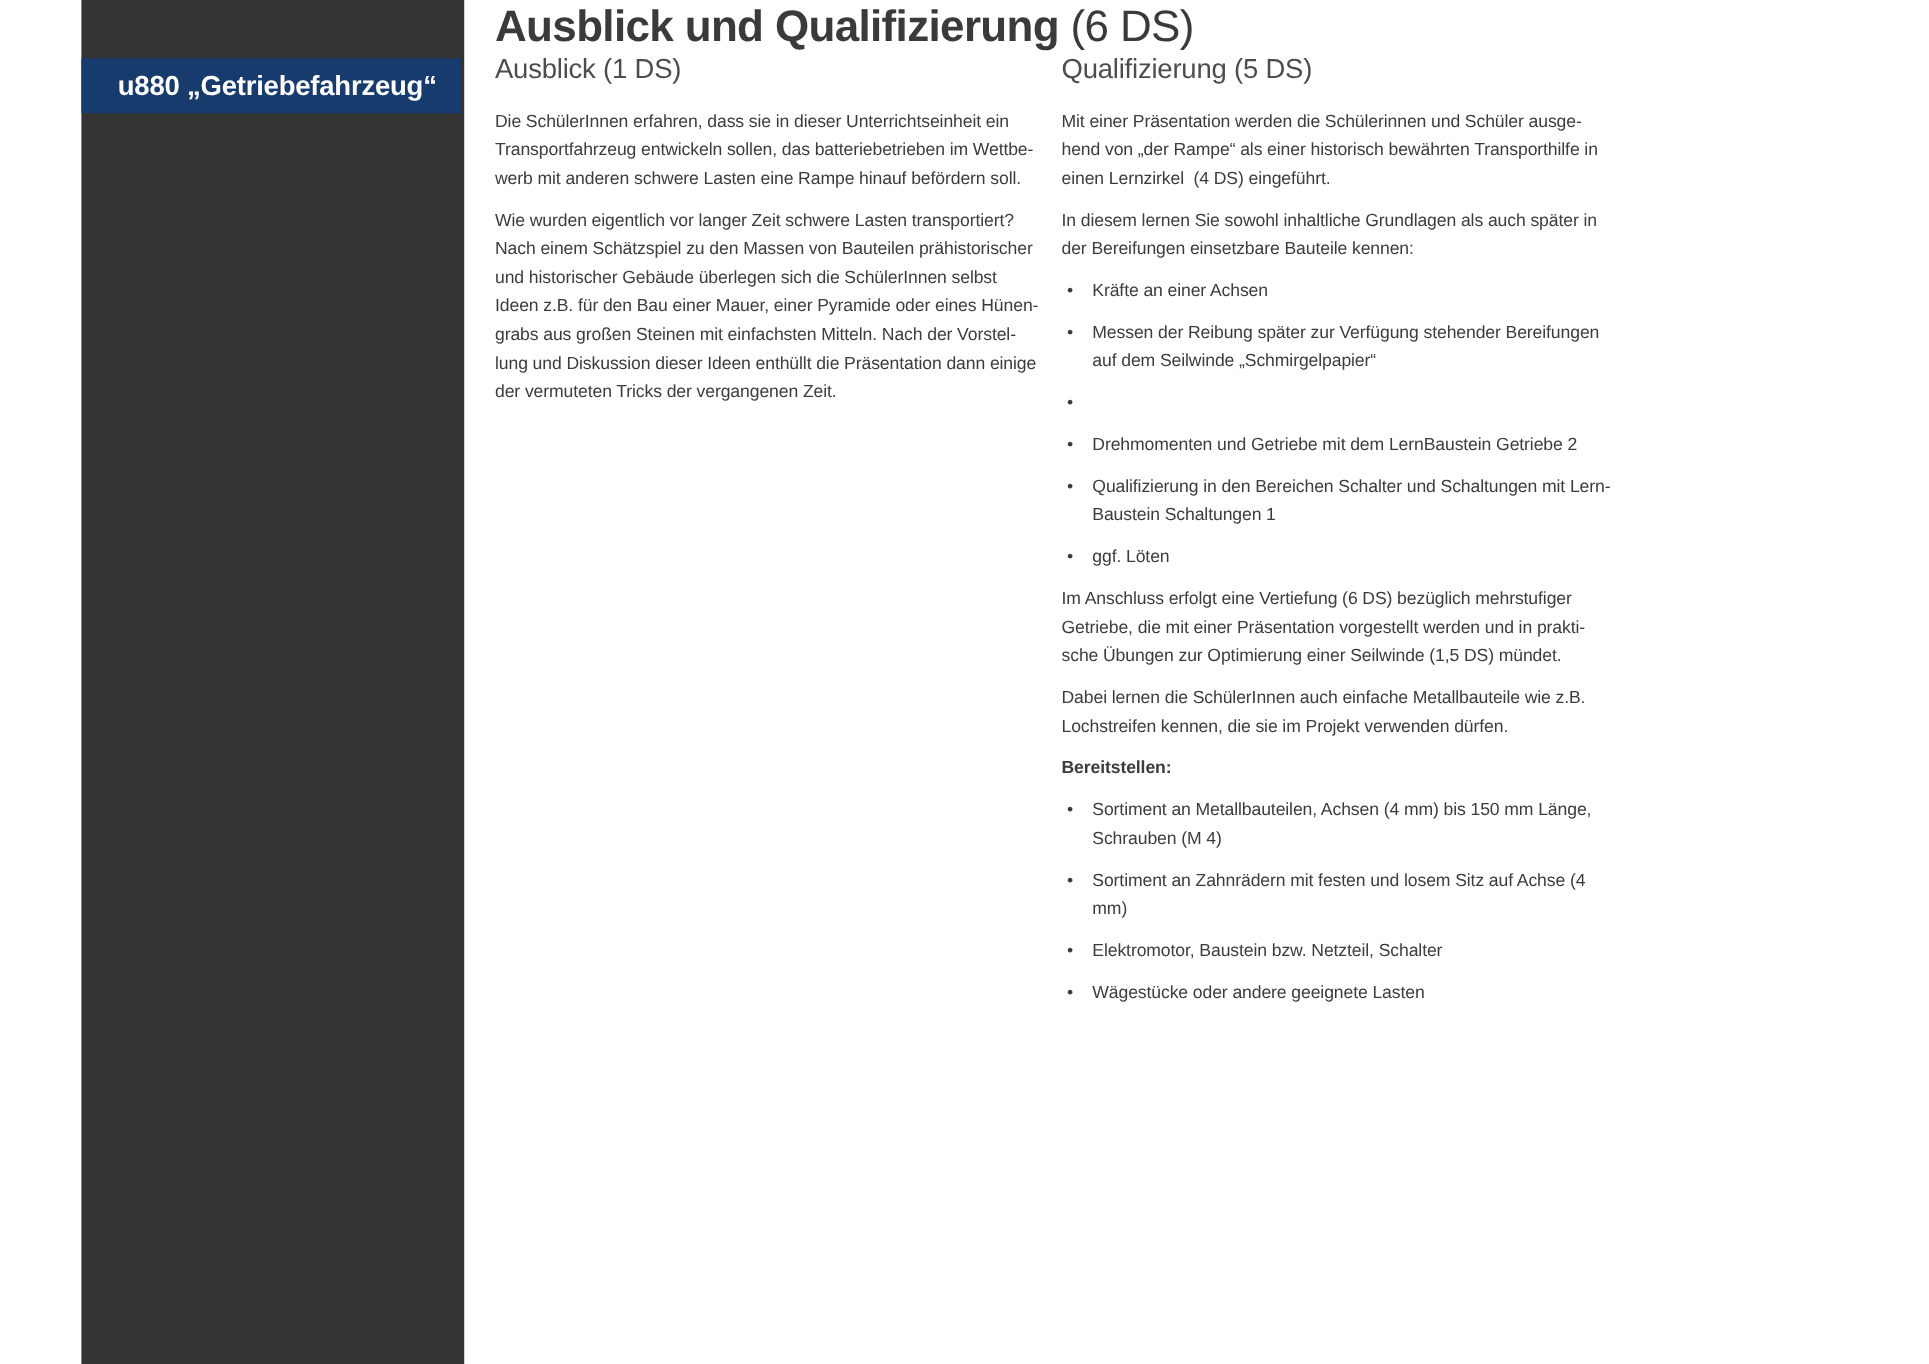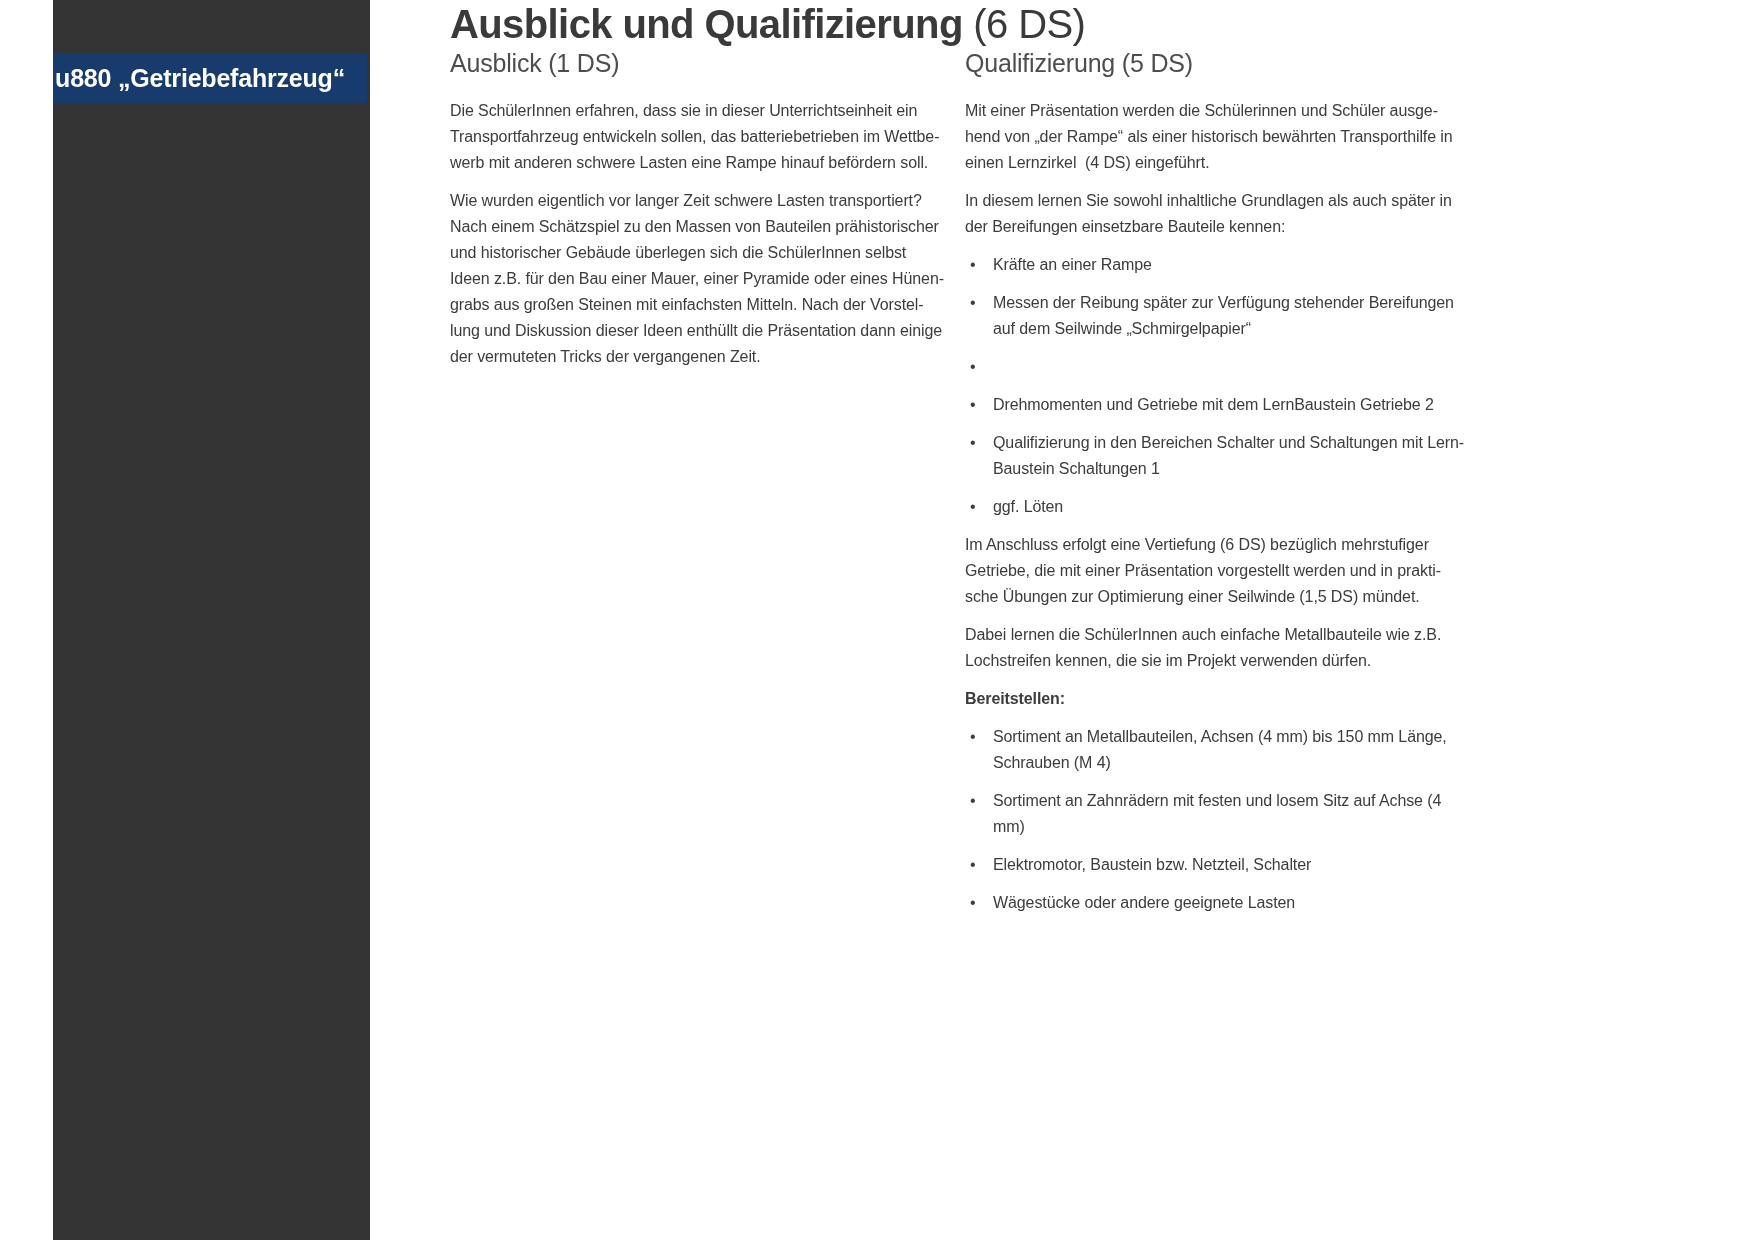--- a/index.html
+++ b/index.html
@@ -14,22 +14,22 @@
   *{margin:0;padding:0;box-sizing:border-box;}
   html,body{width:1754px;height:1240px;overflow:hidden;}
   body{
     background:var(--page-bg);
     font-family:"Liberation Sans","DejaVu Sans",sans-serif;
     color:var(--body-text);
     position:relative;
   }
   .sidebar{
     position:absolute;
-    left:53px;top:0;
-    width:317px;height:1240px;
+    left:74px;top:0;
+    width:348px;height:1240px;
     background:var(--sidebar-bg);
   }
   .badge{
     position:absolute;
     top:53px;left:0;right:3px;
     height:50px;
     background:var(--badge-bg);
     color:var(--badge-text);
     font-size:25px;
     font-weight:700;
@@ -128,21 +128,21 @@
         <h2>Qualifizierung (5 DS)</h2>
         <p class="para">Mit einer Präsentation werden die Schülerinnen und Schüler ausge-
 hend von „der Rampe“ als einer historisch bewährten Transporthilfe in
 einen Lernzirkel  (4 DS) eingeführt.</p>
         <p class="para">In diesem lernen Sie sowohl inhaltliche Grundlagen als auch später in
 der Bereifungen einsetzbare Bauteile kennen:</p>
 
         <ul class="bullets">
           <li class="bullet-item">
             <span class="dot">•</span>
-            <span class="bullet-text">Kräfte an einer Rampe</span>
+            <span class="bullet-text">Kräfte an einer Achsen</span>
           </li>
           <li class="bullet-item">
             <span class="dot">•</span>
             <span class="bullet-text">Messen der Reibung später zur Verfügung stehender Bereifungen
 auf dem Seilwinde „Schmirgelpapier“</span>
           </li>
           <li class="bullet-item">
             <span class="dot">•</span>
           </li>
           <li class="bullet-item">

